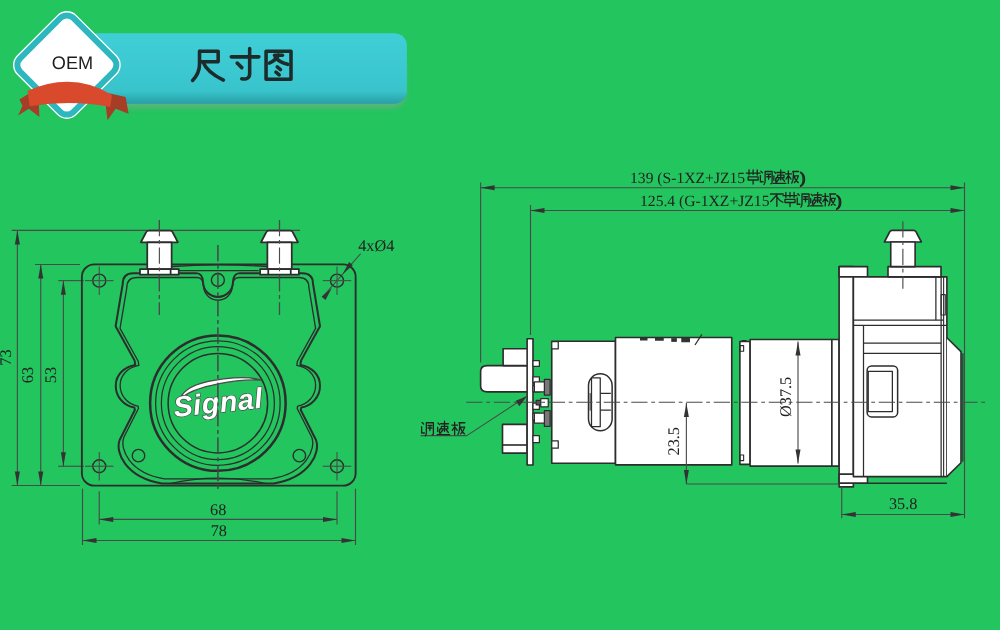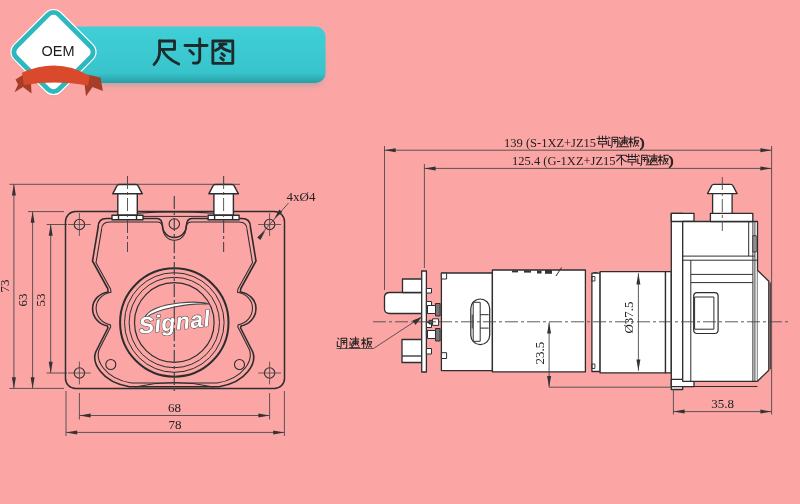--- a/index.html
+++ b/index.html
@@ -1,16 +1,16 @@
 <!DOCTYPE html>
 <html><head>
 <meta charset="utf-8">
 <style>
 html,body{margin:0;padding:0;background:#fff;}
-#stage{position:relative;width:800px;height:504px;background:#fca5a5;overflow:hidden;}
+#stage{position:relative;width:800px;height:504px;background:#22c55e;overflow:hidden;}
 svg{position:absolute;left:0;top:0;}
 .cjk{stroke:#222;stroke-width:1.05;fill:none;stroke-linecap:round;}
 </style>
 </head>
 <body>
 <div id="stage">
 <svg width="800" height="504" viewBox="0 0 800 504" font-family="Liberation Serif, serif">
 <defs>
  <linearGradient id="tg" x1="0" y1="0" x2="0" y2="1">
   <stop offset="0" stop-color="#40CFD7"></stop>

